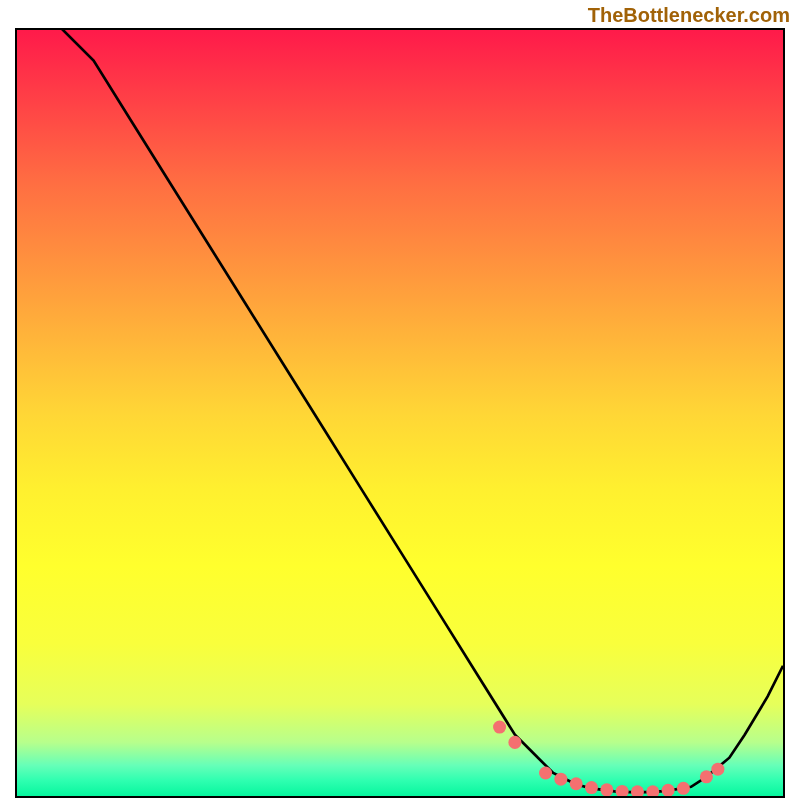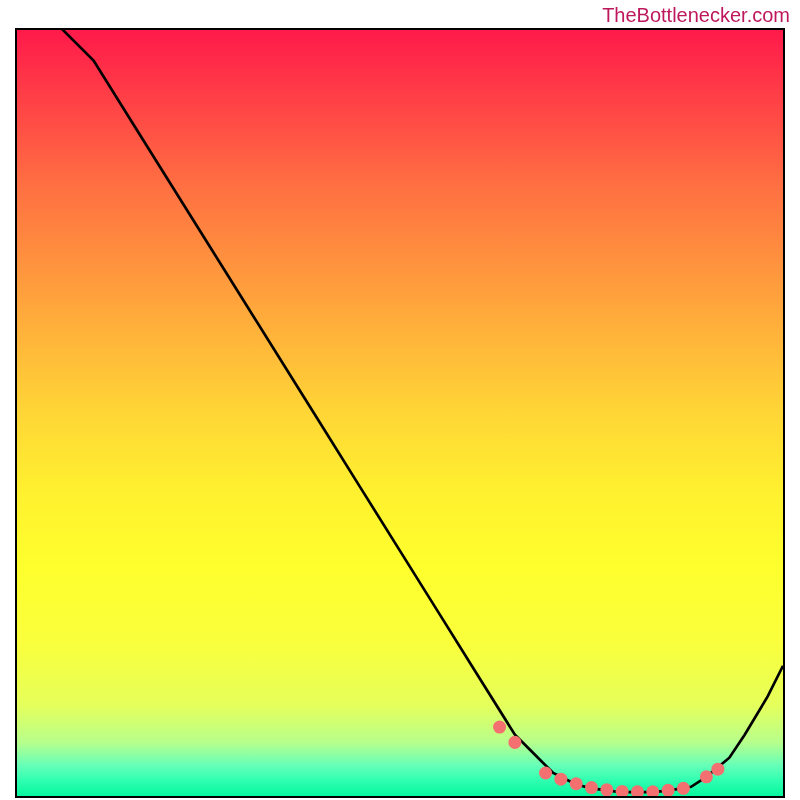--- a/index.html
+++ b/index.html
@@ -8,23 +8,23 @@
     width: 800px;
     height: 800px;
     background: #ffffff;
     position: relative;
     font-family: Arial, Helvetica, sans-serif;
   }
   .attribution {
     position: absolute;
     top: 4px;
     right: 10px;
-    color: #be185d;
+    color: #a16207;
     font-size: 20px;
-    font-weight: 400;
+    font-weight: 700;
     margin-left: 32px;
   }
   .plot-frame {
     position: absolute;
     left: 15px;
     top: 28px;
     width: 770px;
     height: 770px;
     border: 2px solid #000000;
     box-sizing: border-box;

